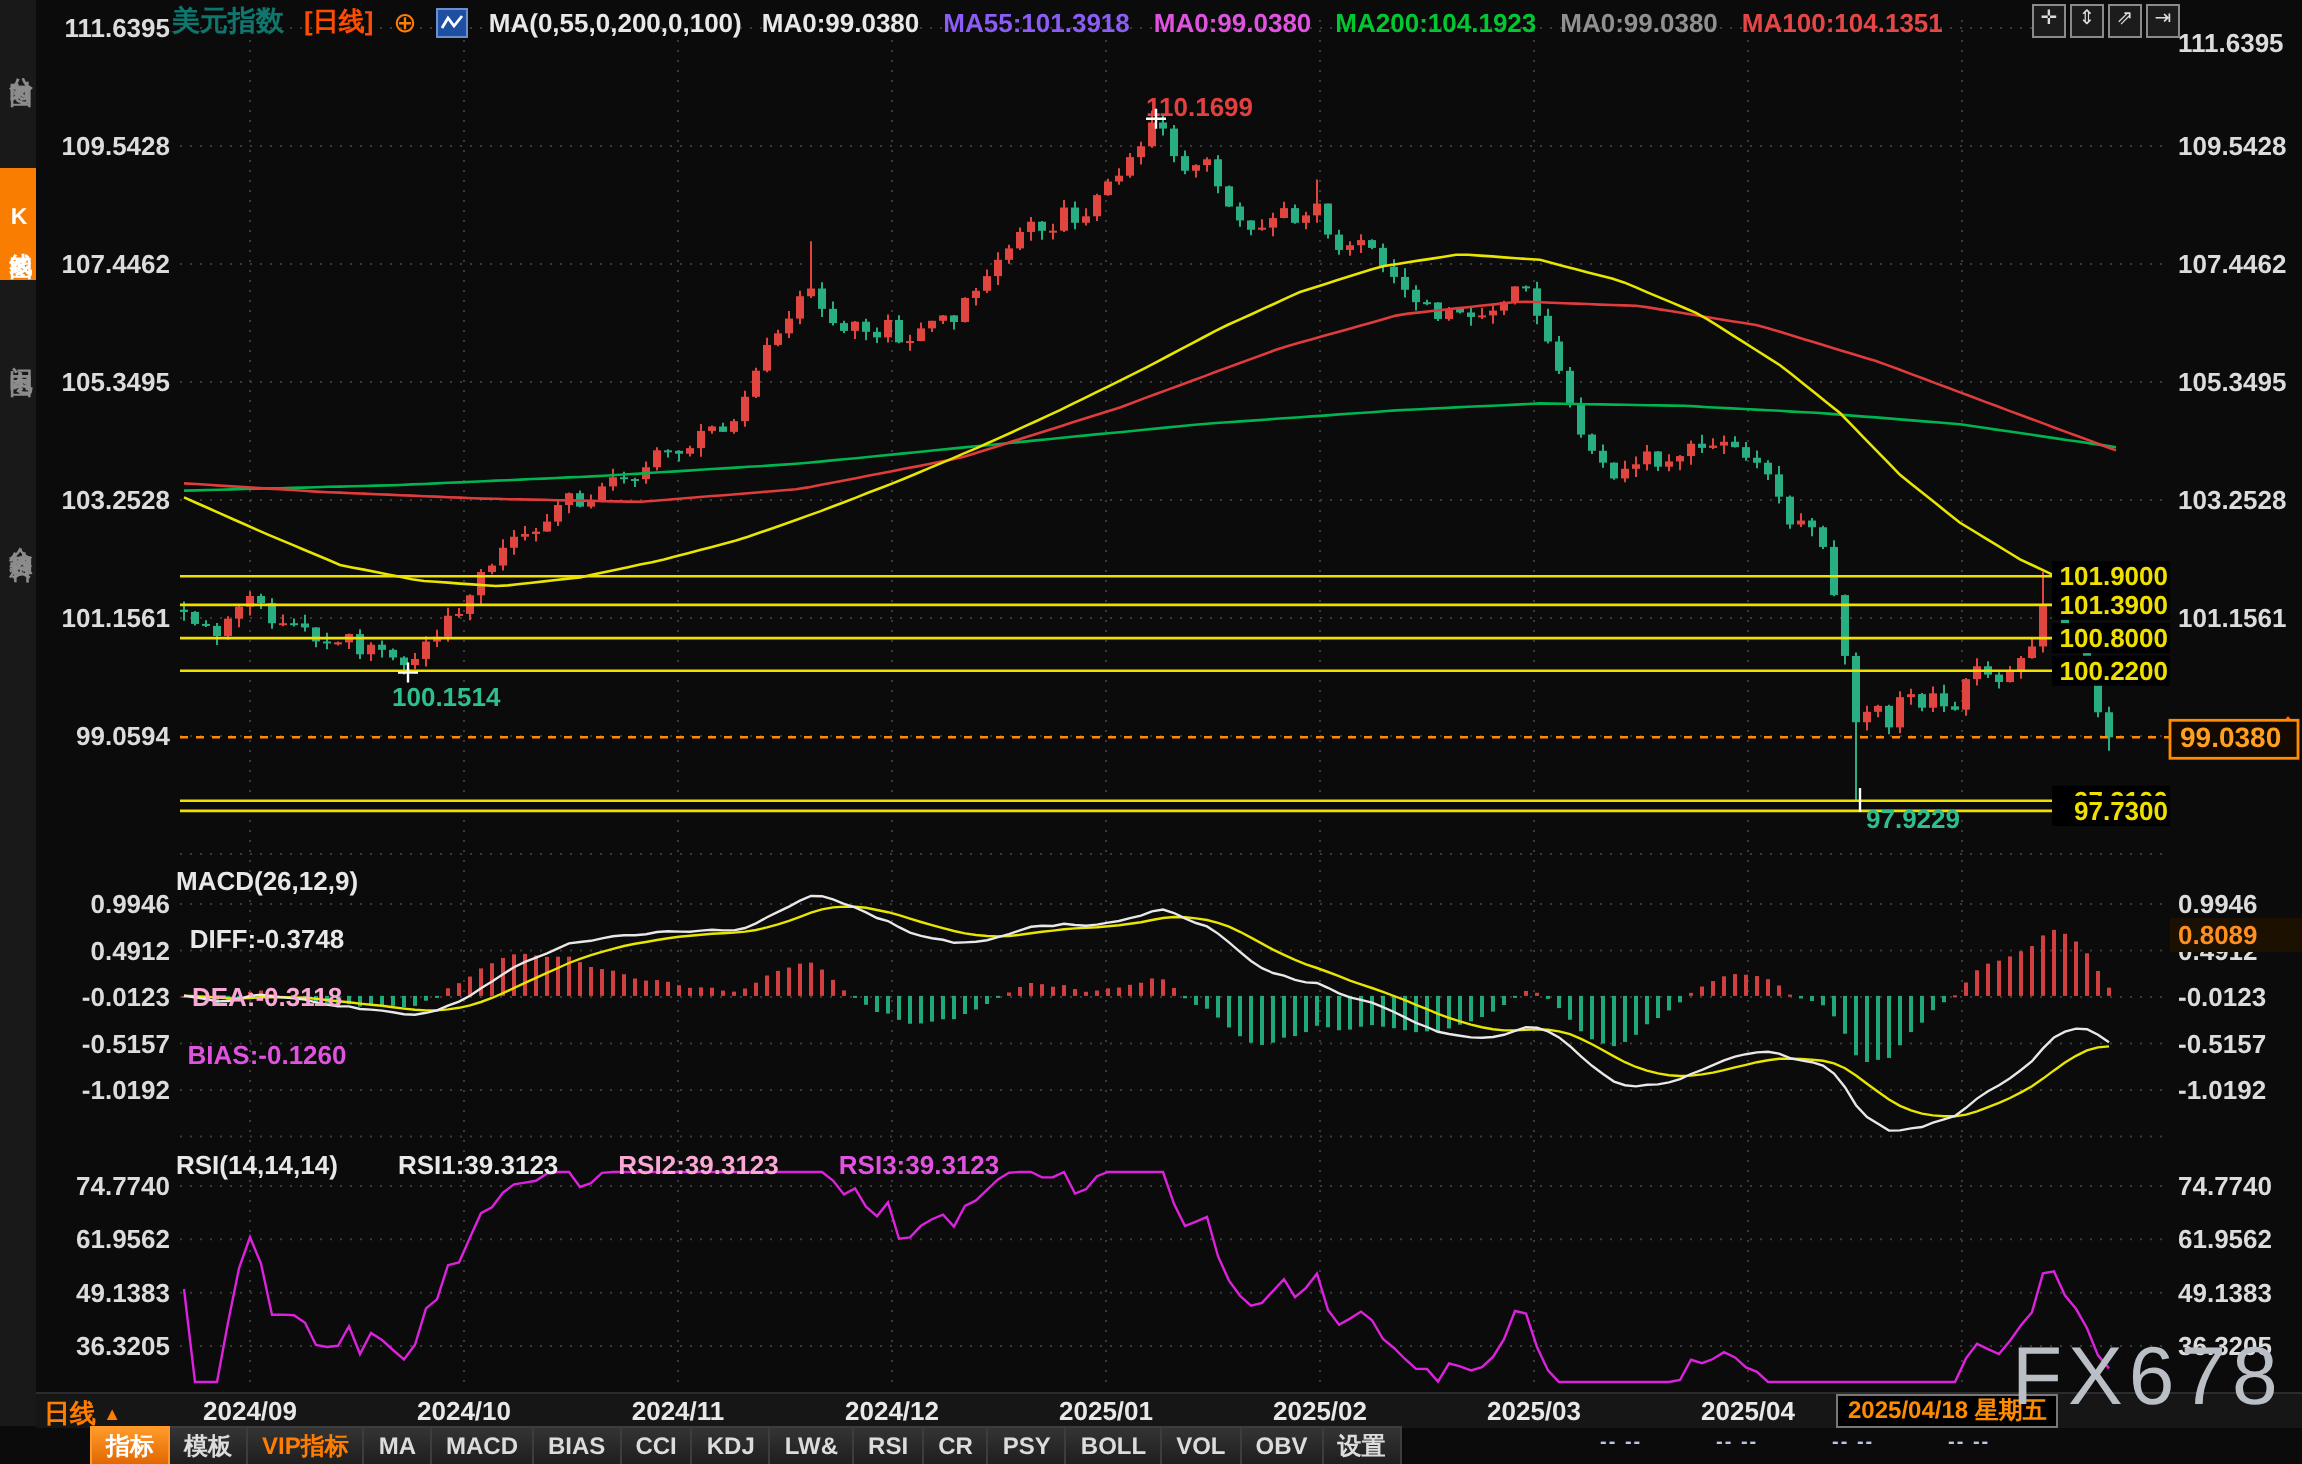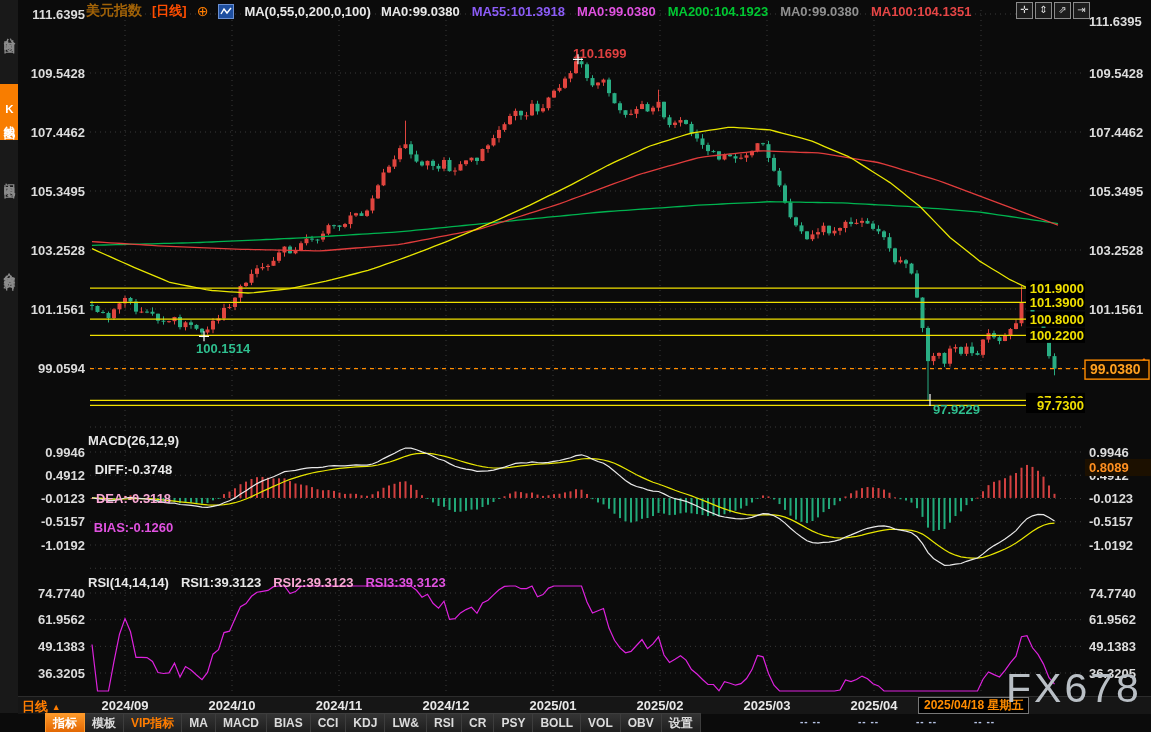--- a/index.html
+++ b/index.html
@@ -2,27 +2,27 @@
 <html><head>
 <meta charset="utf-8">
 <style>
   html,body{margin:0;padding:0;background:#000;}
   #app{position:relative;width:1151px;height:732px;background:#0b0b0b;overflow:hidden;
        font-family:"Liberation Sans",sans-serif;-webkit-font-smoothing:antialiased;}
   #chart-svg{position:absolute;left:0;top:0;z-index:1;}
   .hdr{position:absolute;display:flex;align-items:center;gap:10px;font-size:13px;font-weight:bold;
        white-space:nowrap;z-index:8;color:#e8e8e8;}
   #main-header{left:86px;top:2px;height:18px;}
-  #main-header .sym{font-size:14px;color:#a16207;}
+  #main-header .sym{font-size:14px;color:#0f766e;}
   #main-header .per{color:#ff4d00;}
   #main-header .plus{color:#ff7d00;font-weight:normal;font-size:14px;}
   .ma-icon{display:inline-block;width:14px;height:13px;background:#1e4fa0;border:1px solid #6a8fd0;}
   .ma-icon svg{display:block;}
   #macd-header{left:88px;top:433px;gap:14px;flex-direction:column;}
-  #rsi-header{left:88px;top:575px;gap:12px;}
+  #rsi-header{left:88px;top:575px;gap:30px;}
   .c-white{color:#e8e8e8}.c-yellow{color:#f9a8d4}.c-magenta{color:#e052e0}
   
   #sidebar{position:absolute;left:0;top:0;width:18px;height:713px;background:#191919;z-index:9;}
   .side-tab{position:absolute;left:0;width:18px;writing-mode:vertical-rl;text-orientation:upright;
             font-size:11.5px;font-weight:bold;color:#8c8c8c;letter-spacing:2px;cursor:pointer;
             display:flex;align-items:center;justify-content:center;}
   .side-tab.active{background:#f87d00;color:#fff;}
   
   #tool-icons{position:absolute;left:1016px;top:2px;display:flex;gap:2px;z-index:9;}
   .tool-btn{width:15px;height:15px;border:1px solid #8a8a8a;background:#1c1c1c;color:#dcdcdc;

